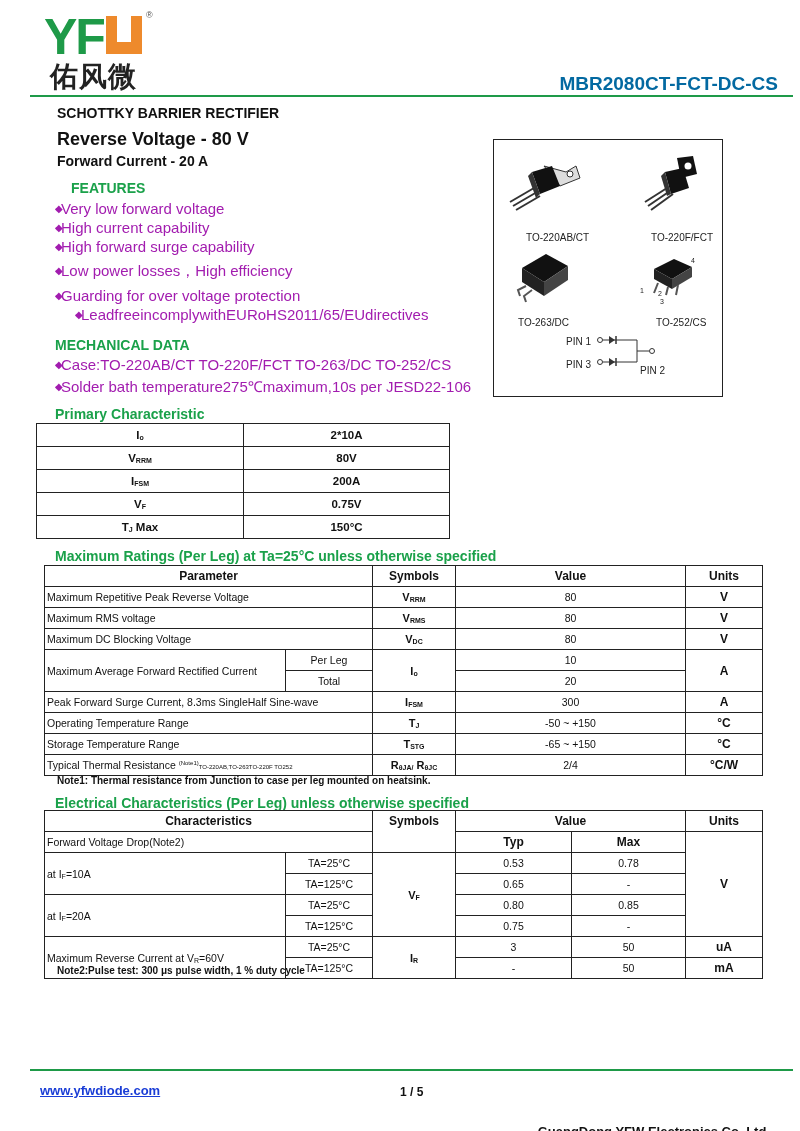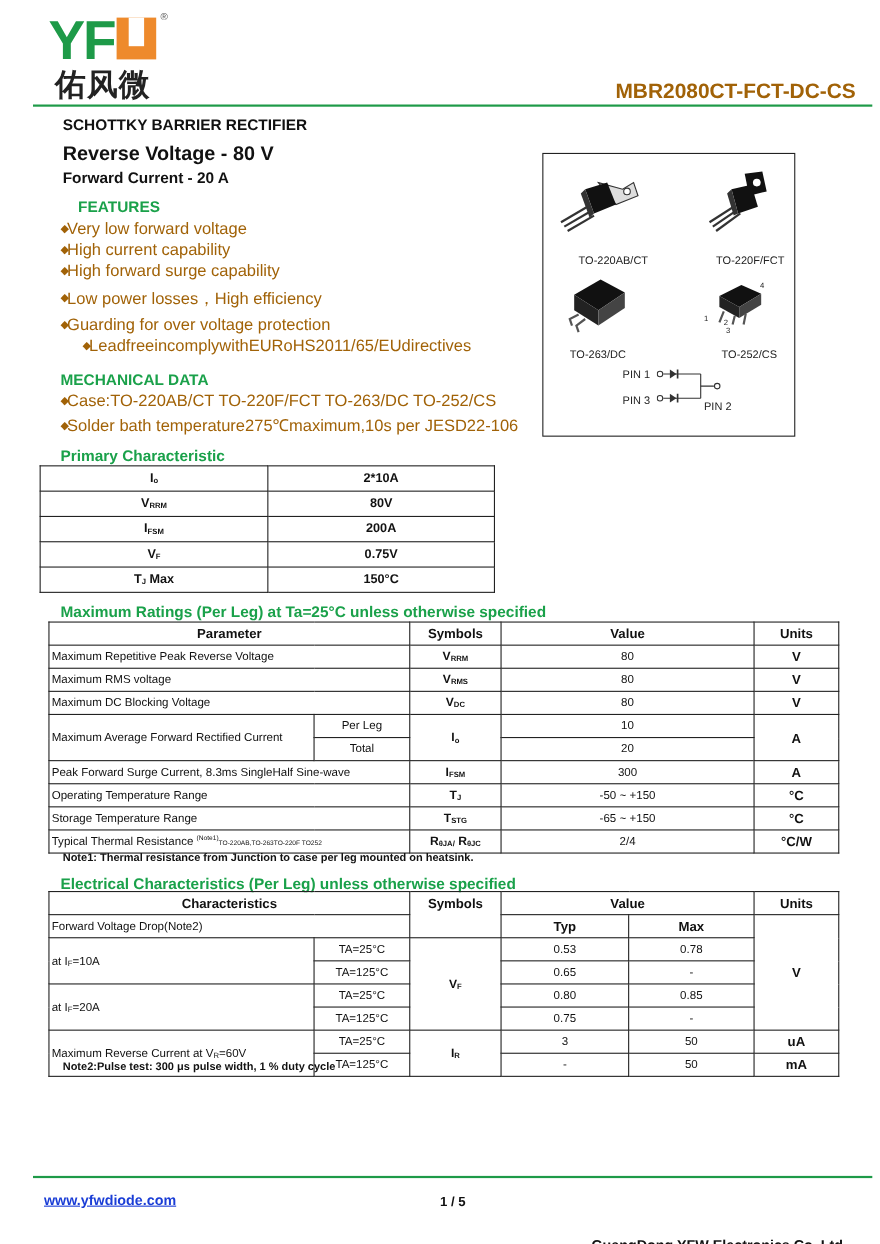--- a/index.html
+++ b/index.html
@@ -3,28 +3,28 @@
 <meta charset="utf-8">
 <style>
   * { box-sizing: border-box; margin: 0; padding: 0; }
   body { width: 800px; height: 1131px; background: #ffffff; position: relative; font-family: "Liberation Sans", sans-serif; color: #111; overflow: hidden; }
   .abs { position: absolute; }
   .logo-yf { left: 44px; top: 12px; font-size: 50px; font-weight: bold; color: #1e9a48; letter-spacing: -2px; line-height: 50px; font-family: "Liberation Sans", sans-serif; }
   .logo-u { position: absolute; left: 106px; top: 16px; width: 36px; height: 38px; background: #ee8a2c; }
   .logo-u::after { content: ""; position: absolute; left: 11px; top: 0; width: 14px; height: 26px; background: #fff; }
   .logo-reg { left: 146px; top: 10px; font-size: 9px; color: #555; }
   .logo-cn { left: 50px; top: 58px; font-size: 28px; font-weight: bold; color: #222; letter-spacing: 1px; font-family: "DejaVu Sans", sans-serif; }
-  .part-no { right: 22px; top: 73px; font-size: 19px; font-weight: bold; color: #a16207; }
+  .part-no { right: 22px; top: 73px; font-size: 19px; font-weight: bold; color: #0369a1; }
   .hr-top { left: 30px; top: 95px; width: 763px; height: 2px; background: #1e9a48; }
   .hr-bot { left: 30px; top: 1069px; width: 763px; height: 2px; background: #1e9a48; }
   .title1 { left: 57px; top: 105px; font-size: 14px; font-weight: bold; }
   .title2 { left: 57px; top: 129px; font-size: 18px; font-weight: bold; }
   .title3 { left: 57px; top: 153px; font-size: 14px; font-weight: bold; }
   .sec-head { font-size: 14px; font-weight: bold; color: #1aa14a; }
-  .bullet { font-size: 15px; color: #a16207; white-space: nowrap; }
+  .bullet { font-size: 15px; color: #a21caf; white-space: nowrap; }
   .bullet .dia { font-size: 10px; display: inline-block; width: 6px; vertical-align: 2px; }
   .pkg-box { left: 493px; top: 139px; width: 230px; height: 258px; border: 1.5px solid #222; }
   .pkg-label { font-size: 10px; color: #222; position: absolute; white-space: nowrap; }
   table { border-collapse: collapse; position: absolute; table-layout: fixed; }
   td, th { border: 1.5px solid #222; font-size: 10.5px; height: 21px; padding: 0 2px; }
   th { font-weight: bold; font-size: 12px; }
   .c { text-align: center; }
   .b { font-weight: bold; }
   .l { text-align: left; }
   .sym { font-weight: bold; font-size: 11px; }

